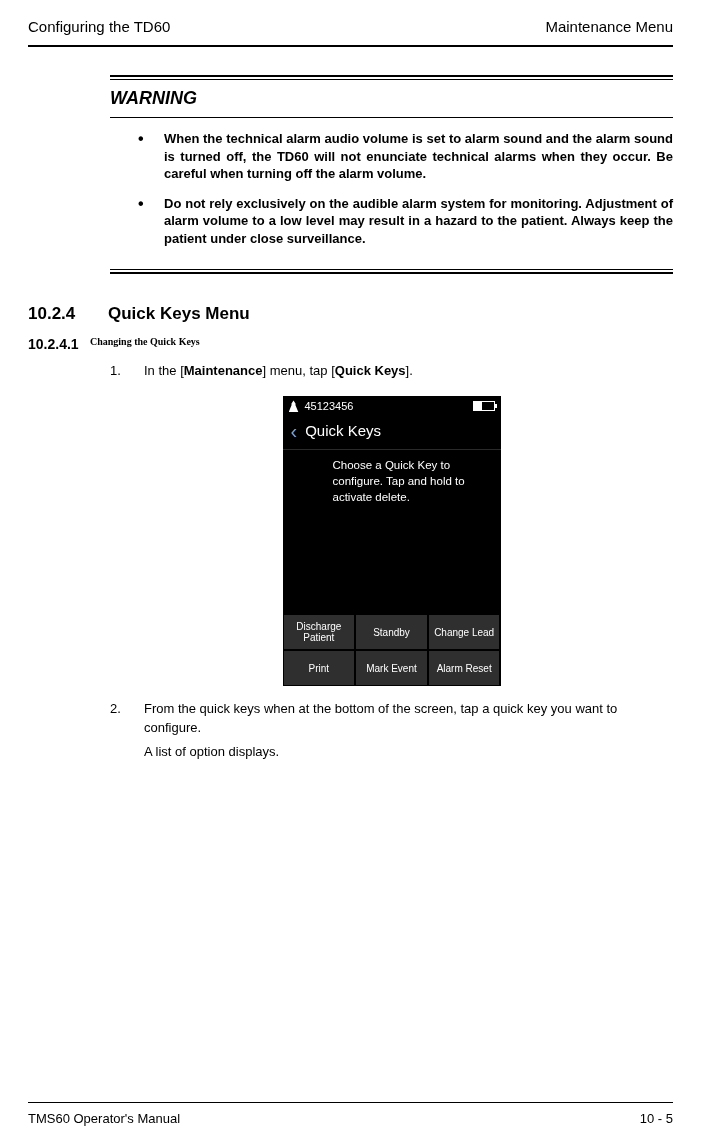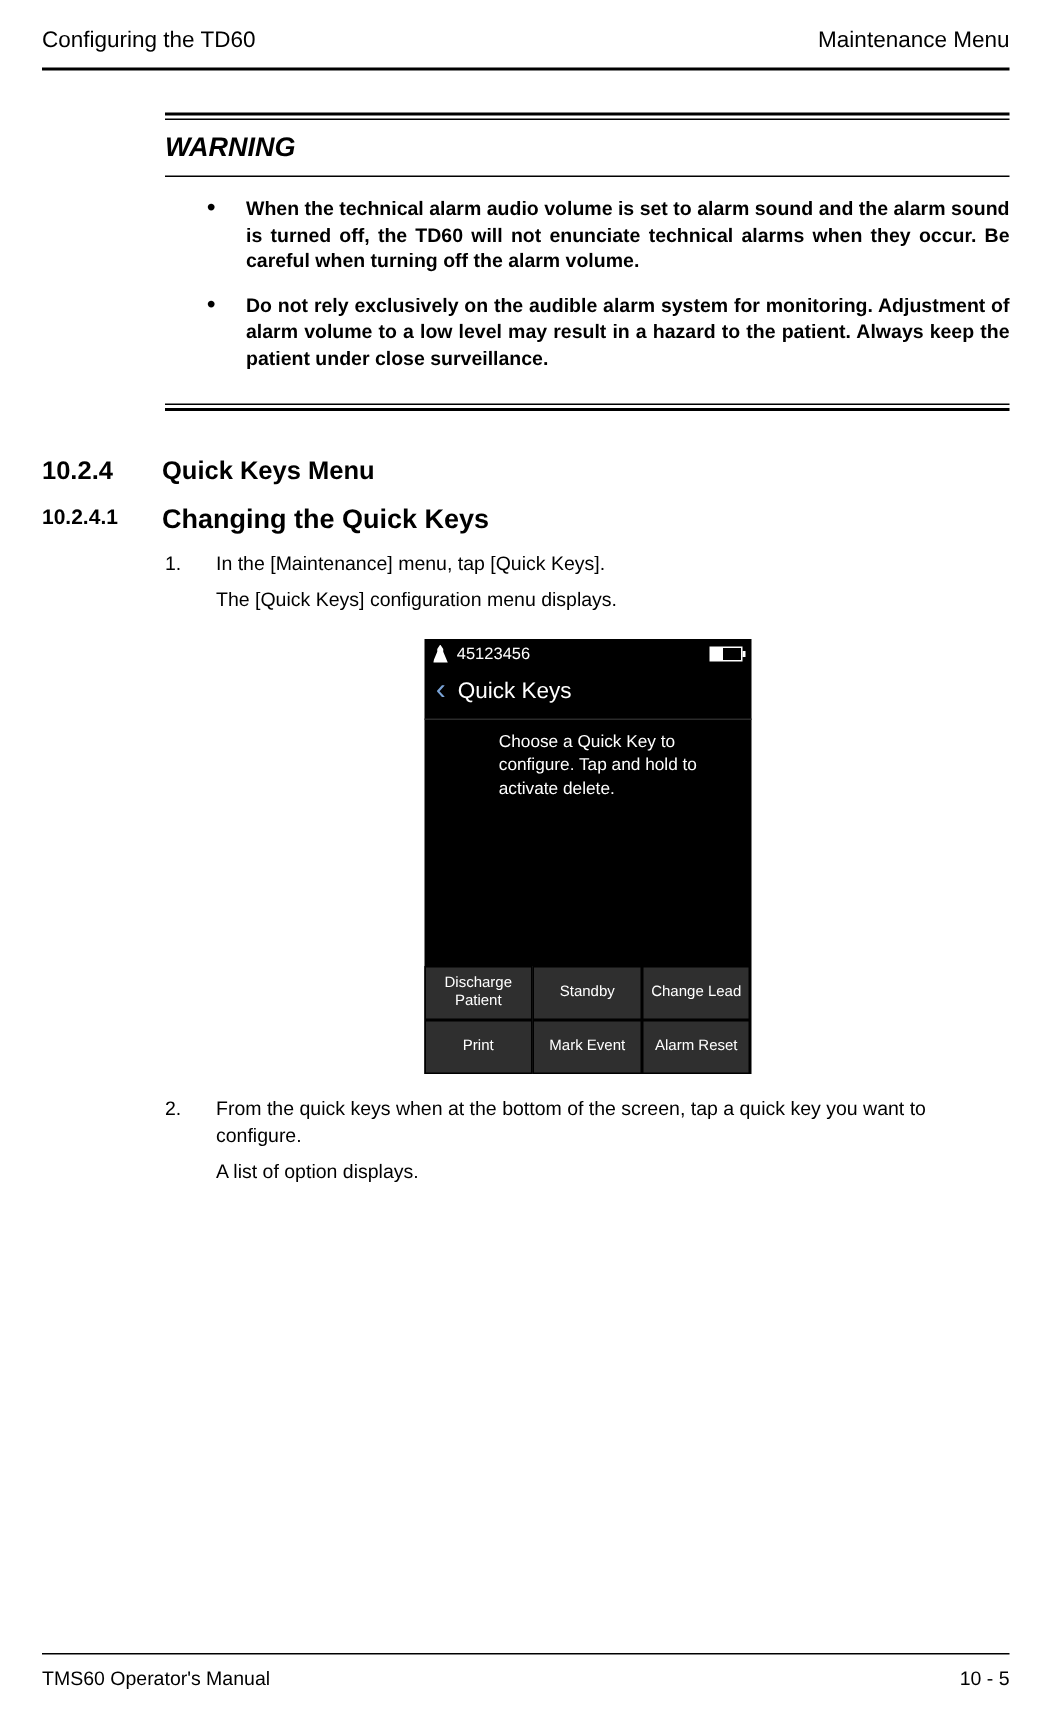--- a/index.html
+++ b/index.html
@@ -26,30 +26,30 @@
   .warn-title { font-size: 18px; font-weight: 700; font-style: italic; padding: 8px 0 8px 0; }
   .warn-list { list-style: none; padding: 12px 0 4px 28px; }
   .warn-list li { position: relative; font-size: 13px; font-weight: 700; line-height: 1.35; text-align: justify; margin-bottom: 12px; padding-left: 26px; }
   .warn-list li::before { content: "•"; position: absolute; left: 0; top: -2px; font-size: 16px; }
   .warn-rule-bot1 { border-top: 1px solid #000; margin-top: 6px; }
   .warn-rule-bot2 { border-top: 2px solid #000; margin-top: 2px; }
 
   .sec-row { display: flex; gap: 18px; margin-top: 28px; margin-bottom: 12px; }
   .sec-num { font-size: 17px; font-weight: 700; min-width: 62px; }
   .sec-title { font-size: 17px; font-weight: 700; }
-  .subsec-row { display: flex; gap: 18px; margin-bottom: 10px; }
+  .subsec-row { display: flex; margin-bottom: 10px; }
   .subsec-num { font-size: 14px; font-weight: 700; min-width: 62px; }
-  .subsec-title { font-size: 18px; font-weight: 700; }
+  .subsec-title { font-size: 10px; font-weight: 700; font-family: Liberation Serif, serif; }
 
   .steps { margin-left: 82px; }
   .step { display: flex; gap: 20px; font-size: 13px; margin-bottom: 6px; line-height: 1.4; }
   .step-num { min-width: 14px; }
   .step-body { flex: 1; }
   .step-body p { margin-bottom: 6px; }
-  .bold { font-weight: 400; }
+  .bold { font-weight: 700; }
 
   .device-wrap { display: flex; justify-content: center; margin: 10px 0 14px 0; }
   .device {
     width: 218px; height: 290px; background: #000; position: relative;
     font-family: Arial, sans-serif; color: #fff;
   }
   .dev-status { display: flex; align-items: center; gap: 6px; padding: 4px 6px; font-size: 11px; }
   .dev-status .person { width: 10px; height: 12px; background: #fff; clip-path: polygon(50% 0,70% 25%,70% 40%,100% 100%,0 100%,30% 40%,30% 25%); }
   .dev-status .batt { margin-left: auto; width: 22px; height: 10px; border: 1px solid #fff; position: relative; }
   .dev-status .batt::after { content:""; position:absolute; right:-3px; top:2px; width:2px; height:4px; background:#fff; }
@@ -98,23 +98,20 @@
   <div class="subsec-title">Changing the Quick Keys</div>
 </div>
 
 <div class="steps">
   <div class="step">
     <div class="step-num">1.</div>
     <div class="step-body">
       <p>
         <span>In the [</span><span class="bold">Maintenance</span><span>] menu, tap [</span><span class="bold">Quick Keys</span><span>].</span>
       </p>
-      <p>
-        <span>The [</span><span class="bold">Quick Keys</span><span>] configuration menu displays.</span>
-      </p>
     </div>
   </div>
 
   <div class="device-wrap">
     <div class="device">
       <div class="dev-status">
         <div class="person"></div>
         <span>45123456</span>
         <div class="batt">
             <div class="fill"></div>

